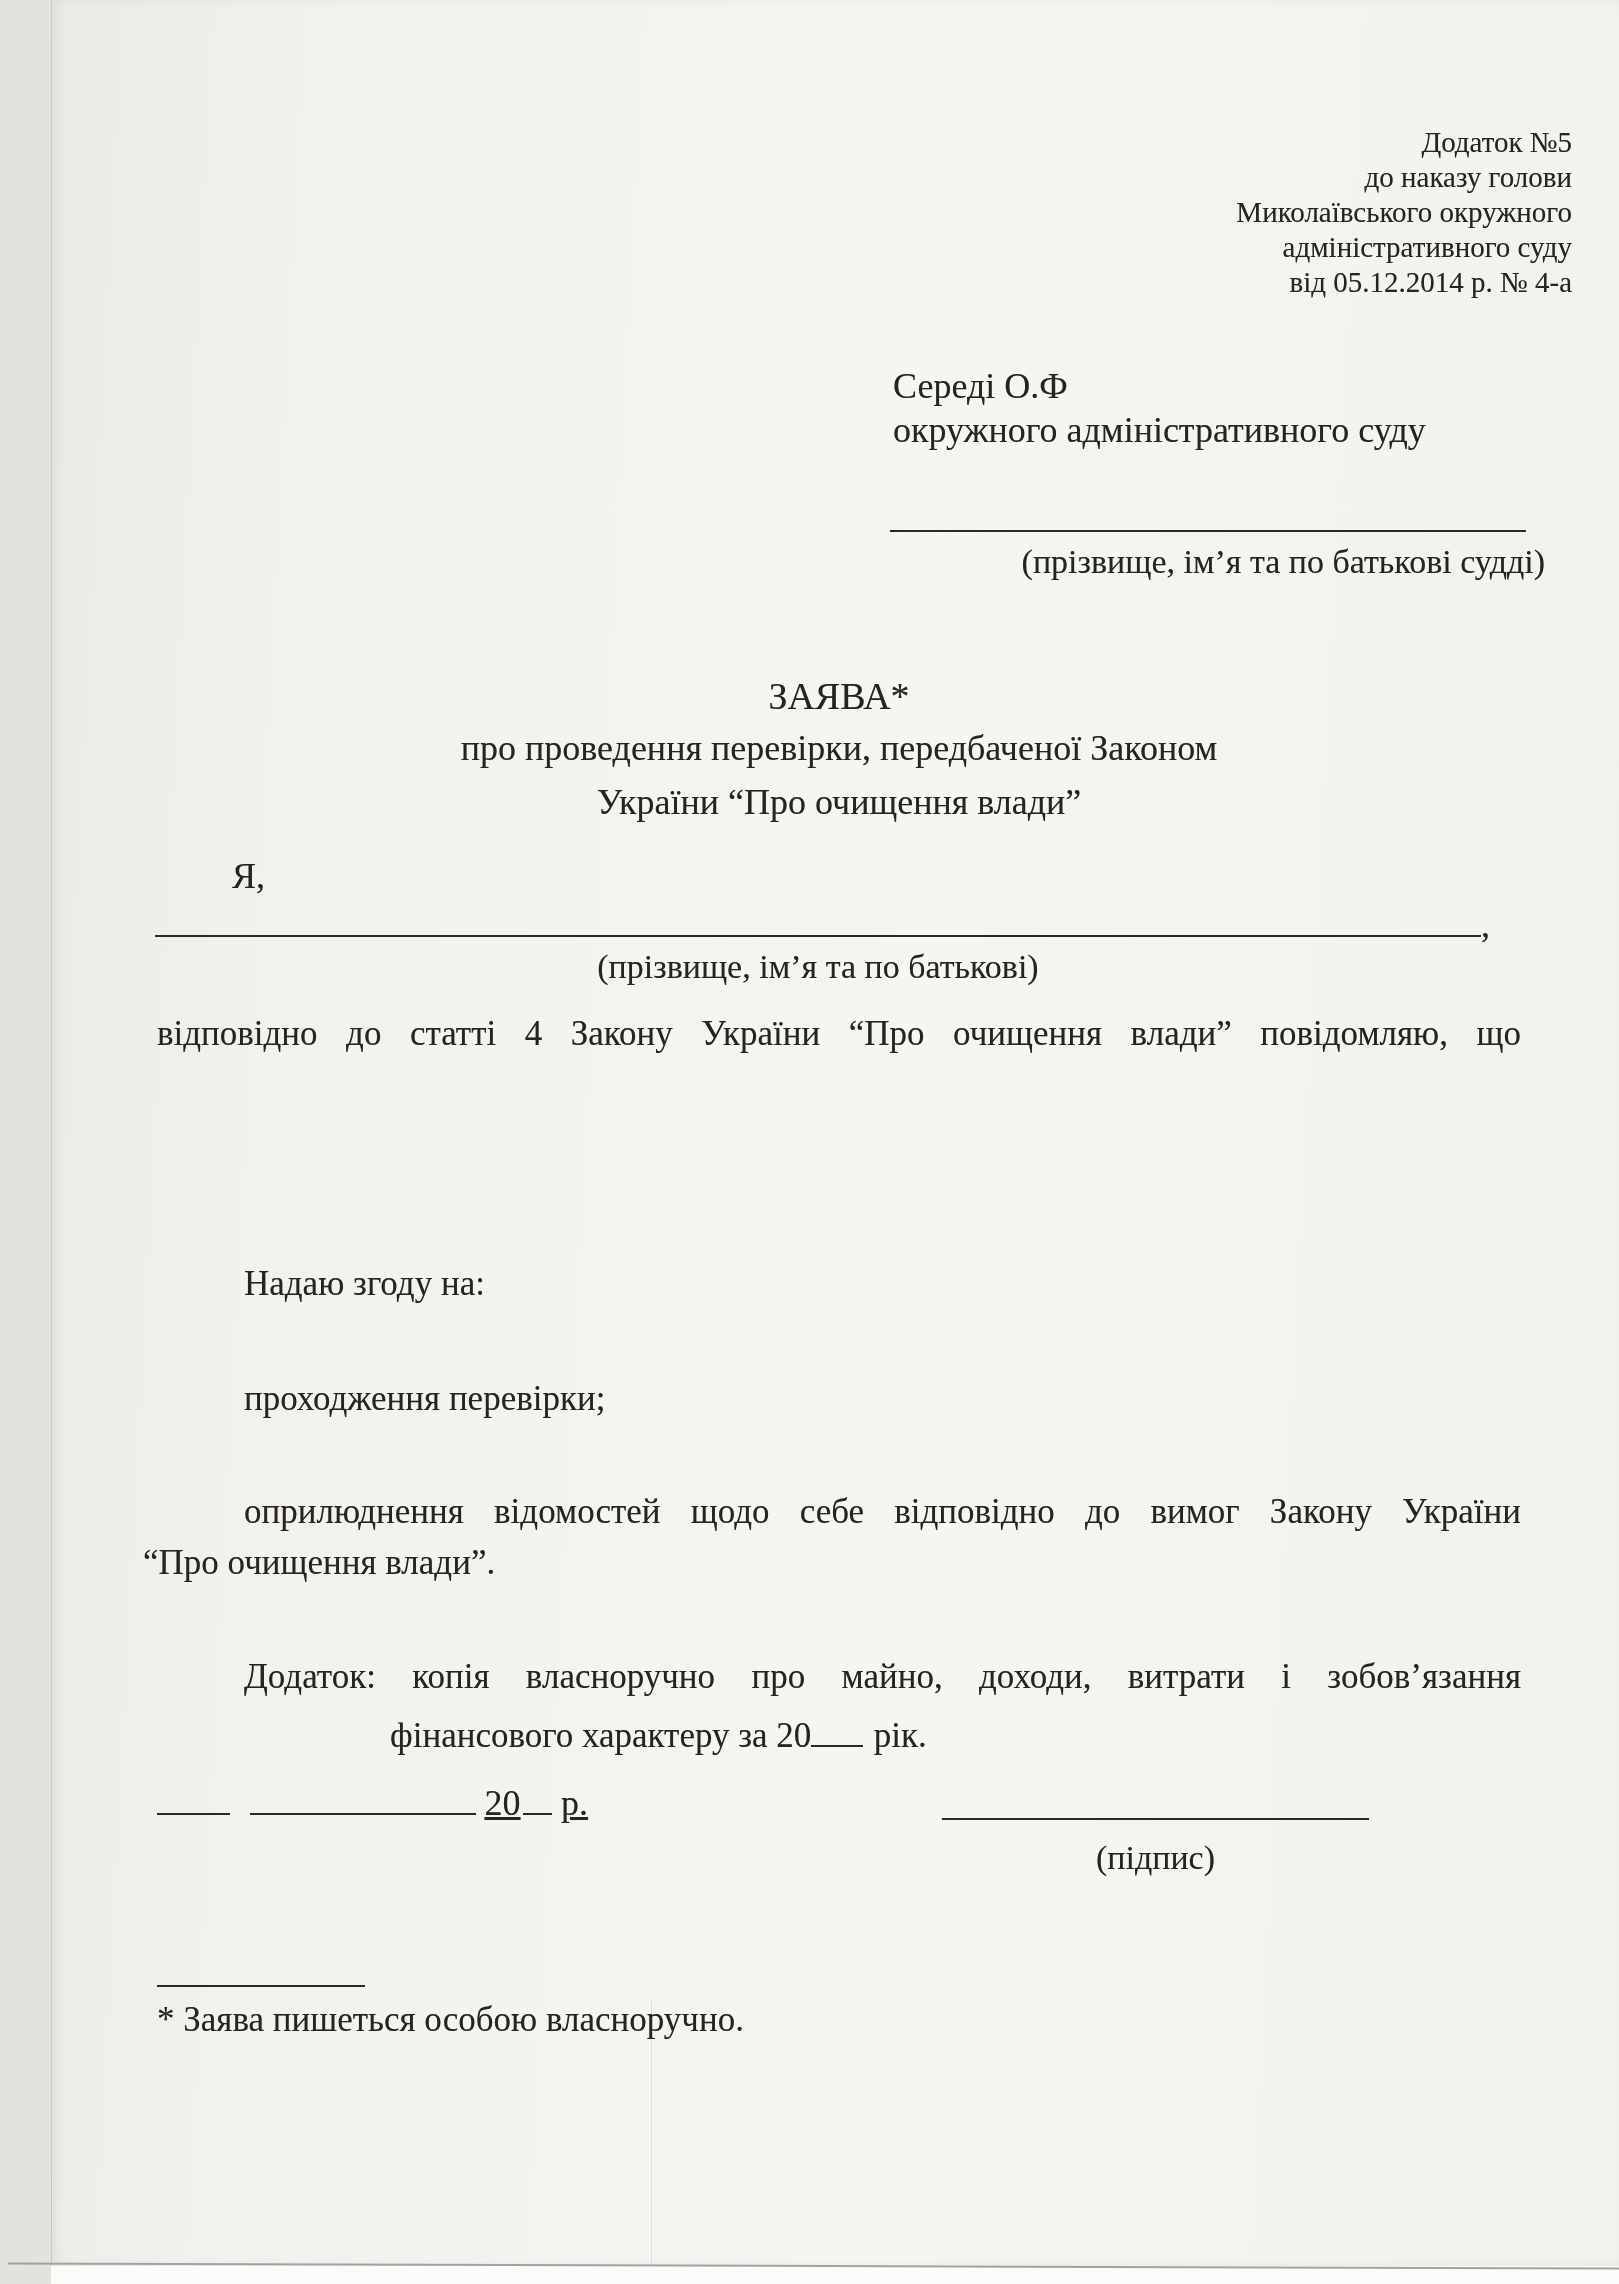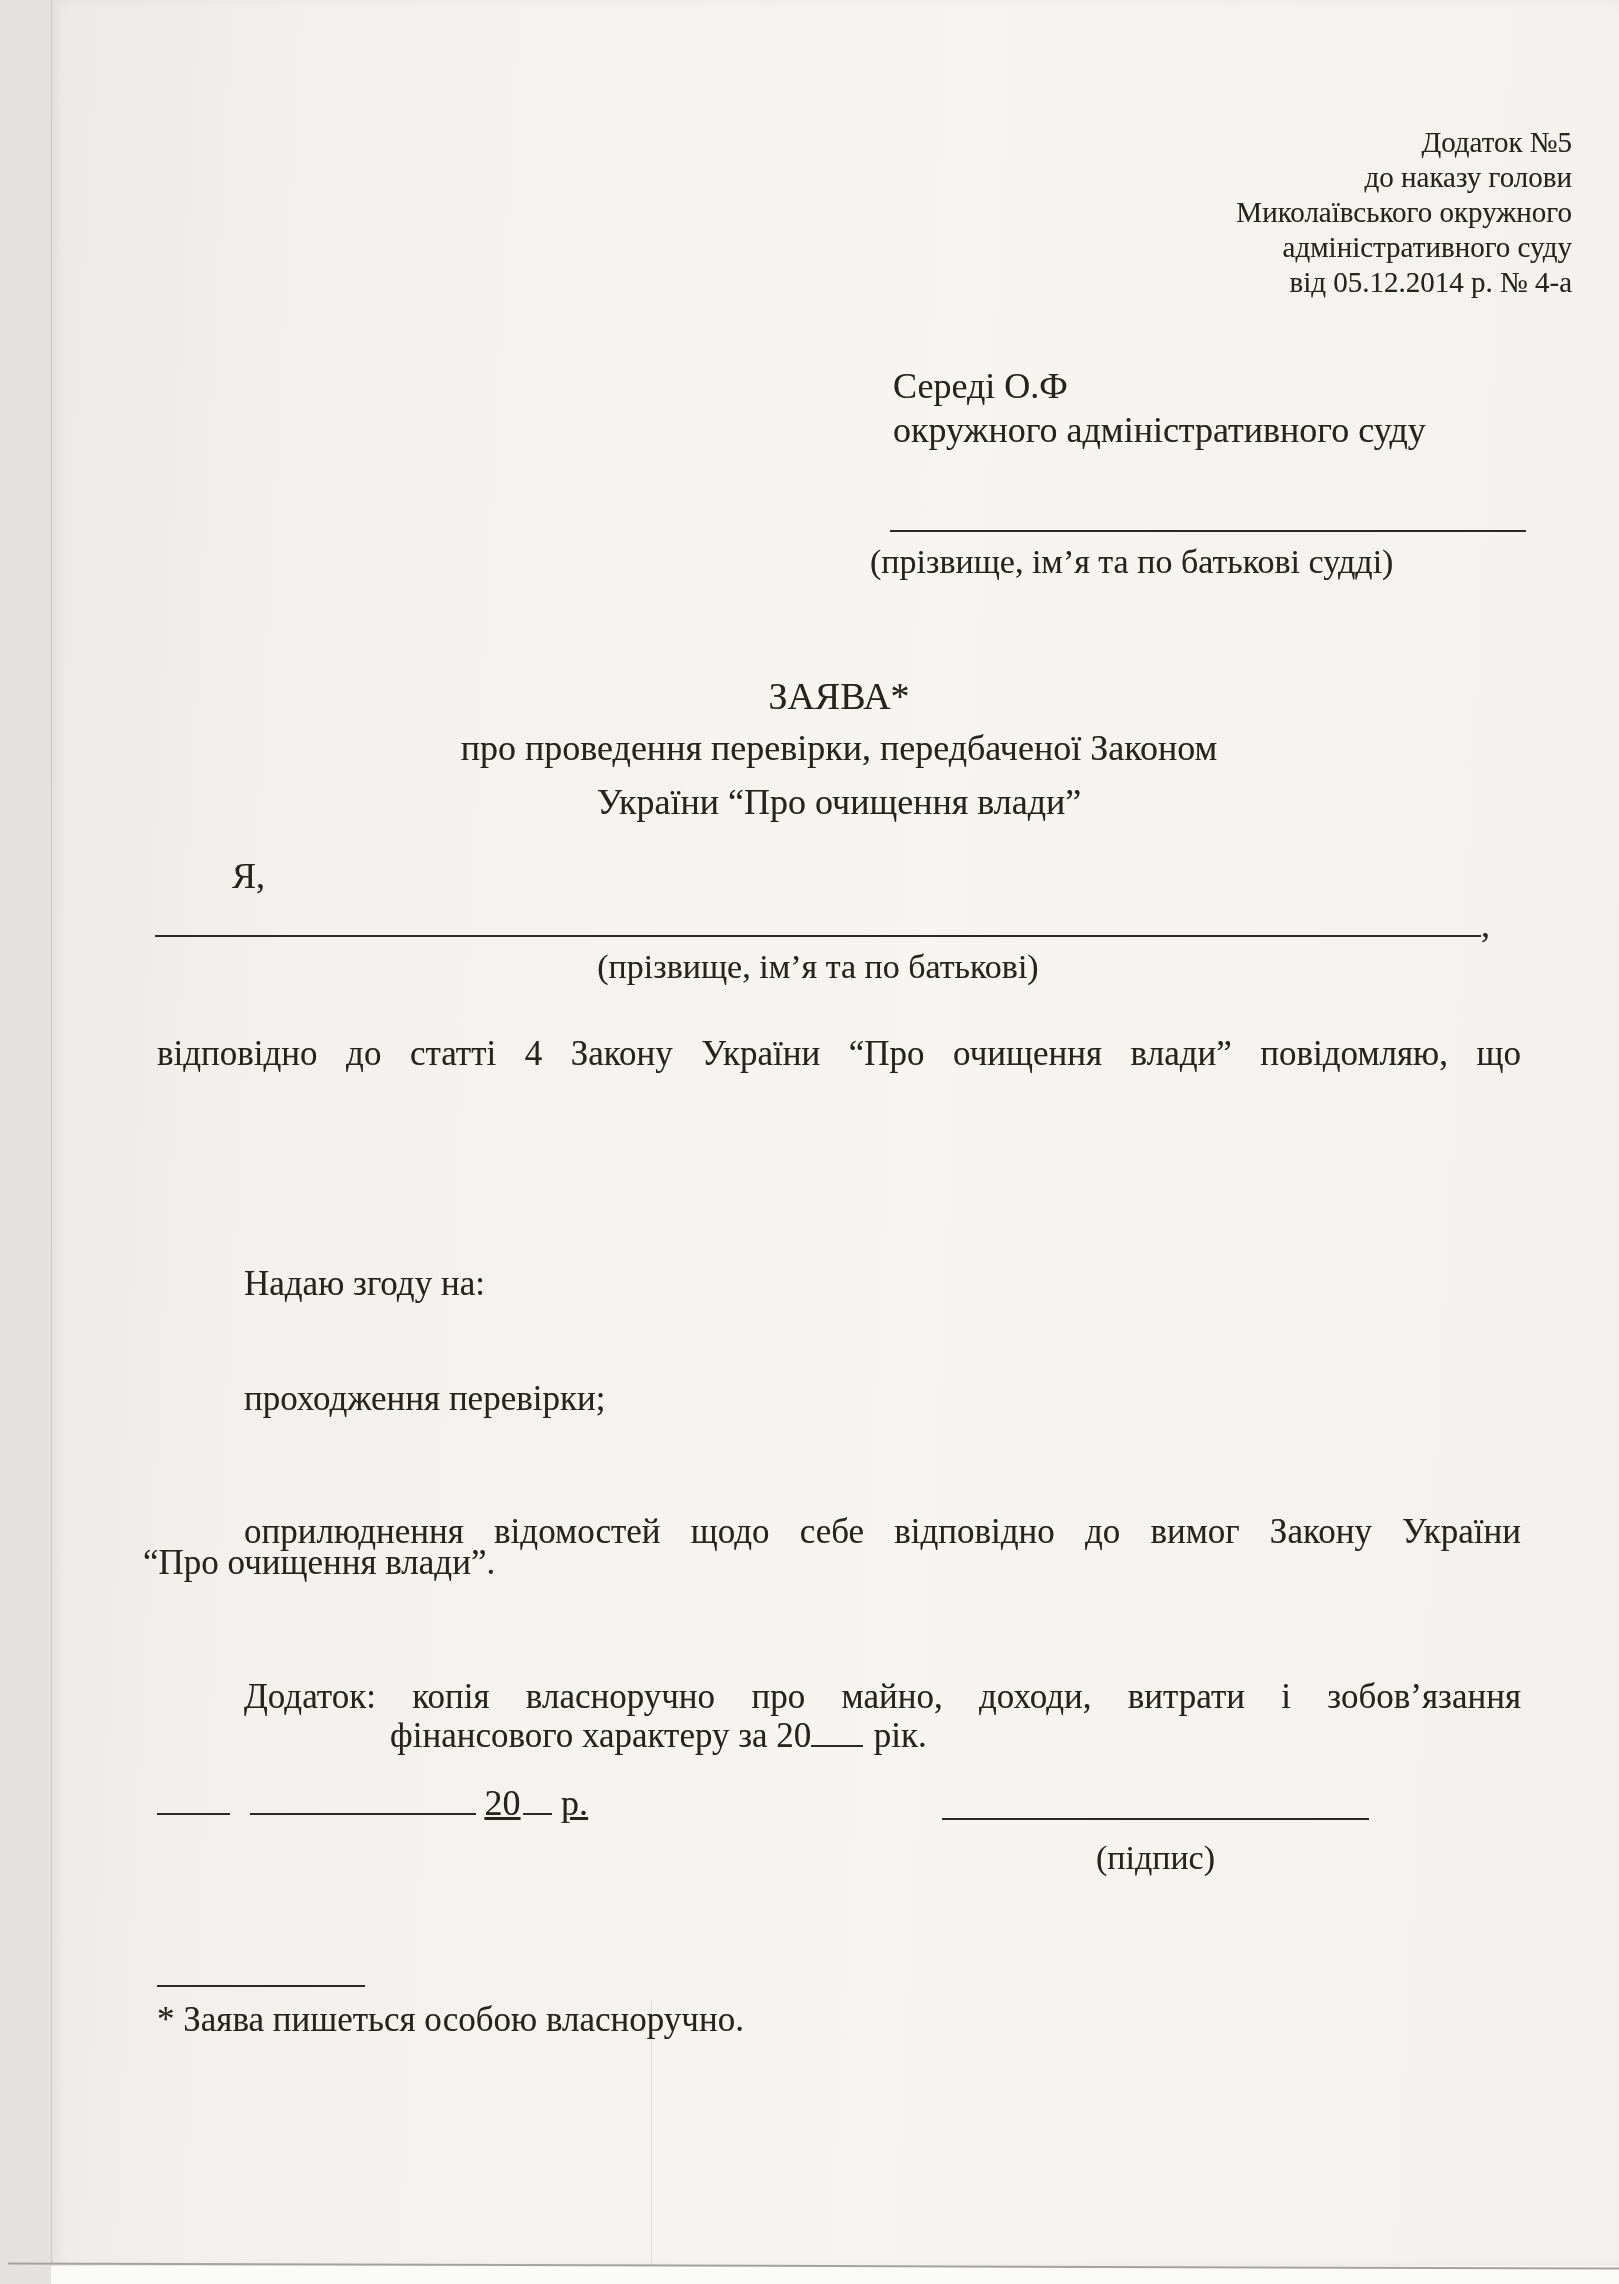--- a/index.html
+++ b/index.html
@@ -19,30 +19,30 @@
     background:linear-gradient(93deg,#eceae6 0%,#f3f1ee 16%,#f6f5f2 55%,#f2f1ee 100%);
     box-shadow:inset 5.2px 0 11.7px rgba(0,0,0,0.05);
   }
   .sheet-edge-left{left:51px;top:0;width:1.3px;height:2266px;background:#c9c8c4;}
   .crease{left:651px;top:2000px;width:1.3px;height:265px;background:rgba(120,118,112,0.16);}
   .txt{color:#26241f;text-shadow:0 0 0.6px rgba(40,38,34,0.35);}
   .annex{right:48px;top:125px;text-align:right;font-size:29px;line-height:35px;}
   .addressee{left:893px;top:364px;font-size:36px;line-height:44px;}
   .rule{border-top:2.6px solid #2b2925;height:0;}
   .u1{left:890px;top:530px;width:636px;}
-  .cap1{left:870px;top:543px;width:675px;text-align:left;font-size:34px;}
+  .cap1{left:870px;top:543px;width:675px;text-align:right;font-size:34px;}
   .title-h{left:157px;top:674px;width:1364px;text-align:center;font-size:38px;}
   .title-s1{left:157px;top:727px;width:1364px;text-align:center;font-size:36px;}
   .title-s2{left:157px;top:781px;width:1364px;text-align:center;font-size:36px;}
   .opening{left:232px;top:855px;font-size:36px;}
   .name-row{left:155px;top:904px;font-size:36px;white-space:nowrap;}
   .blank{display:inline-block;height:29px;border-bottom:2.6px solid #2b2925;}
   .cap2{left:155px;top:948px;width:1326px;text-align:center;font-size:34px;}
   .para{left:157px;top:1008px;width:1364px;font-size:35px;line-height:51px;}
-  .jline{text-align:justify;text-align-last:justify;margin-top:20px;}
+  .jline{text-align:justify;text-align-last:justify;}
   .consent-intro{left:244px;top:1264px;font-size:35px;}
   .consent-i1{left:244px;top:1379px;font-size:35px;}
   .consent-i2a{left:244px;top:1492px;width:1277px;font-size:35px;}
   .consent-i2b{left:143px;top:1543px;font-size:35px;}
   .att1{left:244px;top:1657px;width:1277px;font-size:35px;}
   .att2{left:390px;top:1716px;font-size:35px;white-space:nowrap;}
   .date-row{left:157px;top:1782px;font-size:36px;white-space:nowrap;text-decoration:underline;}
   .sign-line{left:942px;top:1818px;width:427px;}
   .sign-cap{left:942px;top:1839px;width:427px;text-align:center;font-size:34px;}
   .fn-rule{left:157px;top:1985px;width:208px;}

